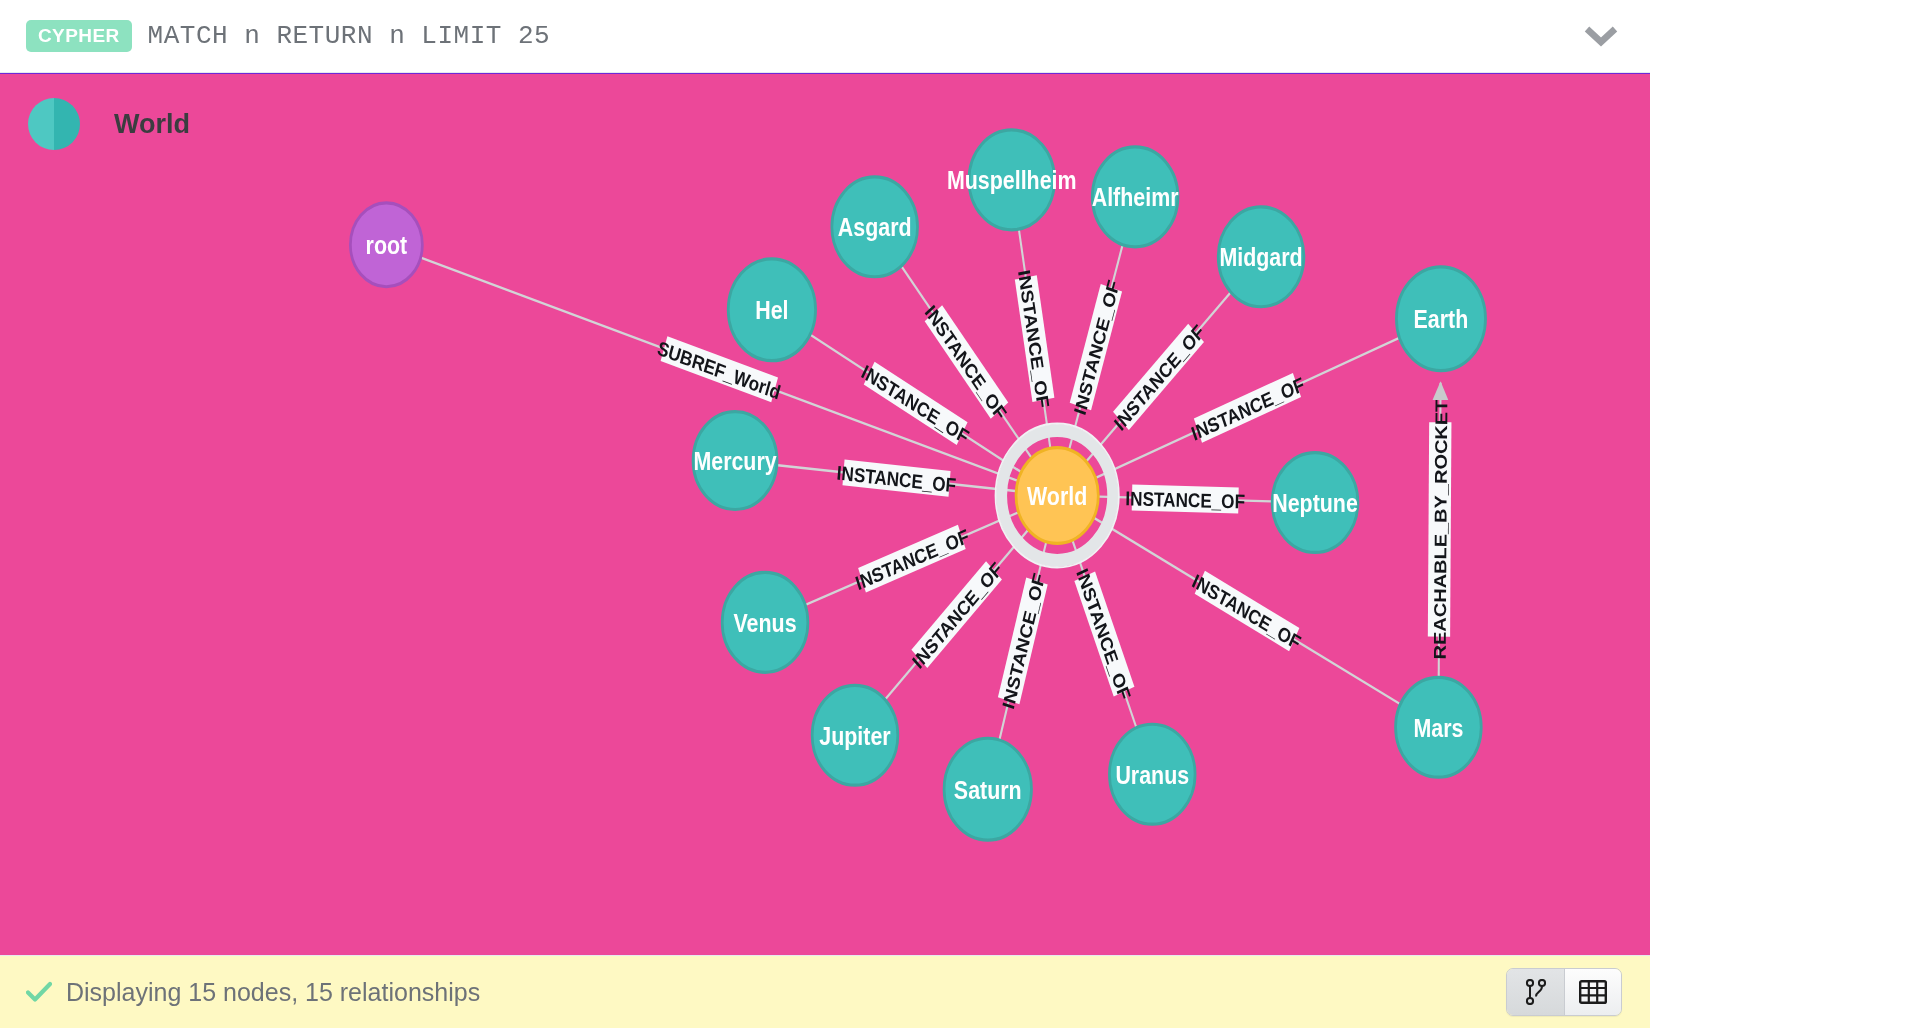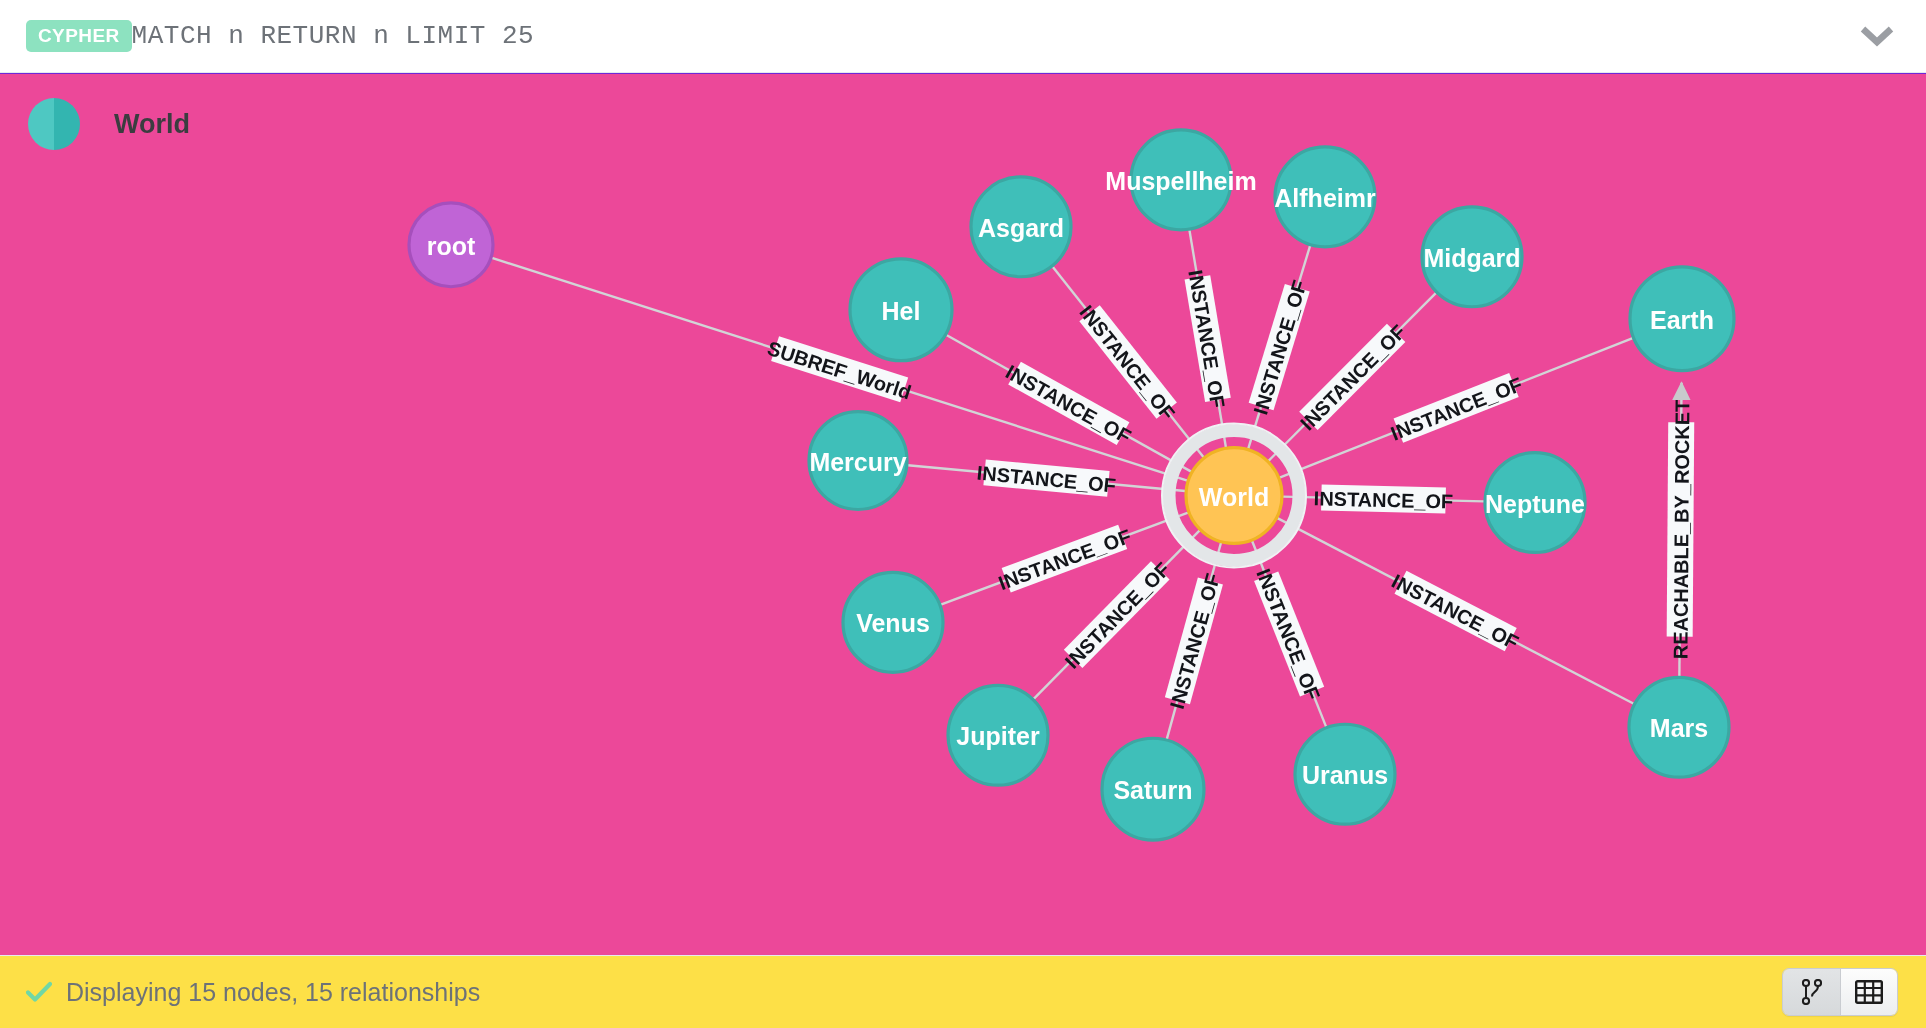--- a/index.html
+++ b/index.html
@@ -4,21 +4,21 @@
 <style>
   * { box-sizing: border-box; margin: 0; padding: 0; }
   html, body {
     width: 1926px; height: 1028px;
     background: #ffffff;
     font-family: "Liberation Sans", sans-serif;
     overflow: hidden;
   }
   #app {
     position: relative;
-    width: 1926px; height: 1028px;
+    width: 1650px; height: 1028px;
     display: flex; flex-direction: column;
     background: #ffffff;
   }
 
   
   .editor-bar {
     position: relative;
     height: 73px; flex: 0 0 73px;
     background: #ffffff;
     border-bottom: 1px solid #e6e9ee;
@@ -29,20 +29,21 @@
     background: #8DE2C0;
     color: #ffffff;
     font-size: 19px;
     font-weight: bold;
     letter-spacing: 0.4px;
     padding: 6px 12px 7px;
     border-radius: 5px;
     line-height: 1;
   }
   .query-text {
+    margin-left: 16px;
     font-family: "Liberation Mono", "DejaVu Sans Mono", monospace;
     font-size: 26px;
     color: #6d7278;
     letter-spacing: 0.5px;
     white-space: pre;
   }
   .chevron-btn {
     position: absolute;
     right: 26px; top: 50%;
     transform: translateY(-50%);
@@ -90,21 +91,21 @@
   .legend-label {
     margin-left: 34px;
     font-size: 27px;
     color: #3b3d40;
   }
 
   
   .status-bar {
     position: relative;
     height: 73px; flex: 0 0 73px;
-    background: #fde047;
+    background: #fef9c3;
     border-top: 1px solid #e6e9ee;
     display: flex; align-items: center;
     padding: 0 26px;
   }
   .status-check { margin-right: 14px; display: flex; align-items: center; }
   .status-text { font-size: 25px; color: #6d7278; }
 
   .view-toggle {
     position: absolute;
     right: 28px; top: 50%;

